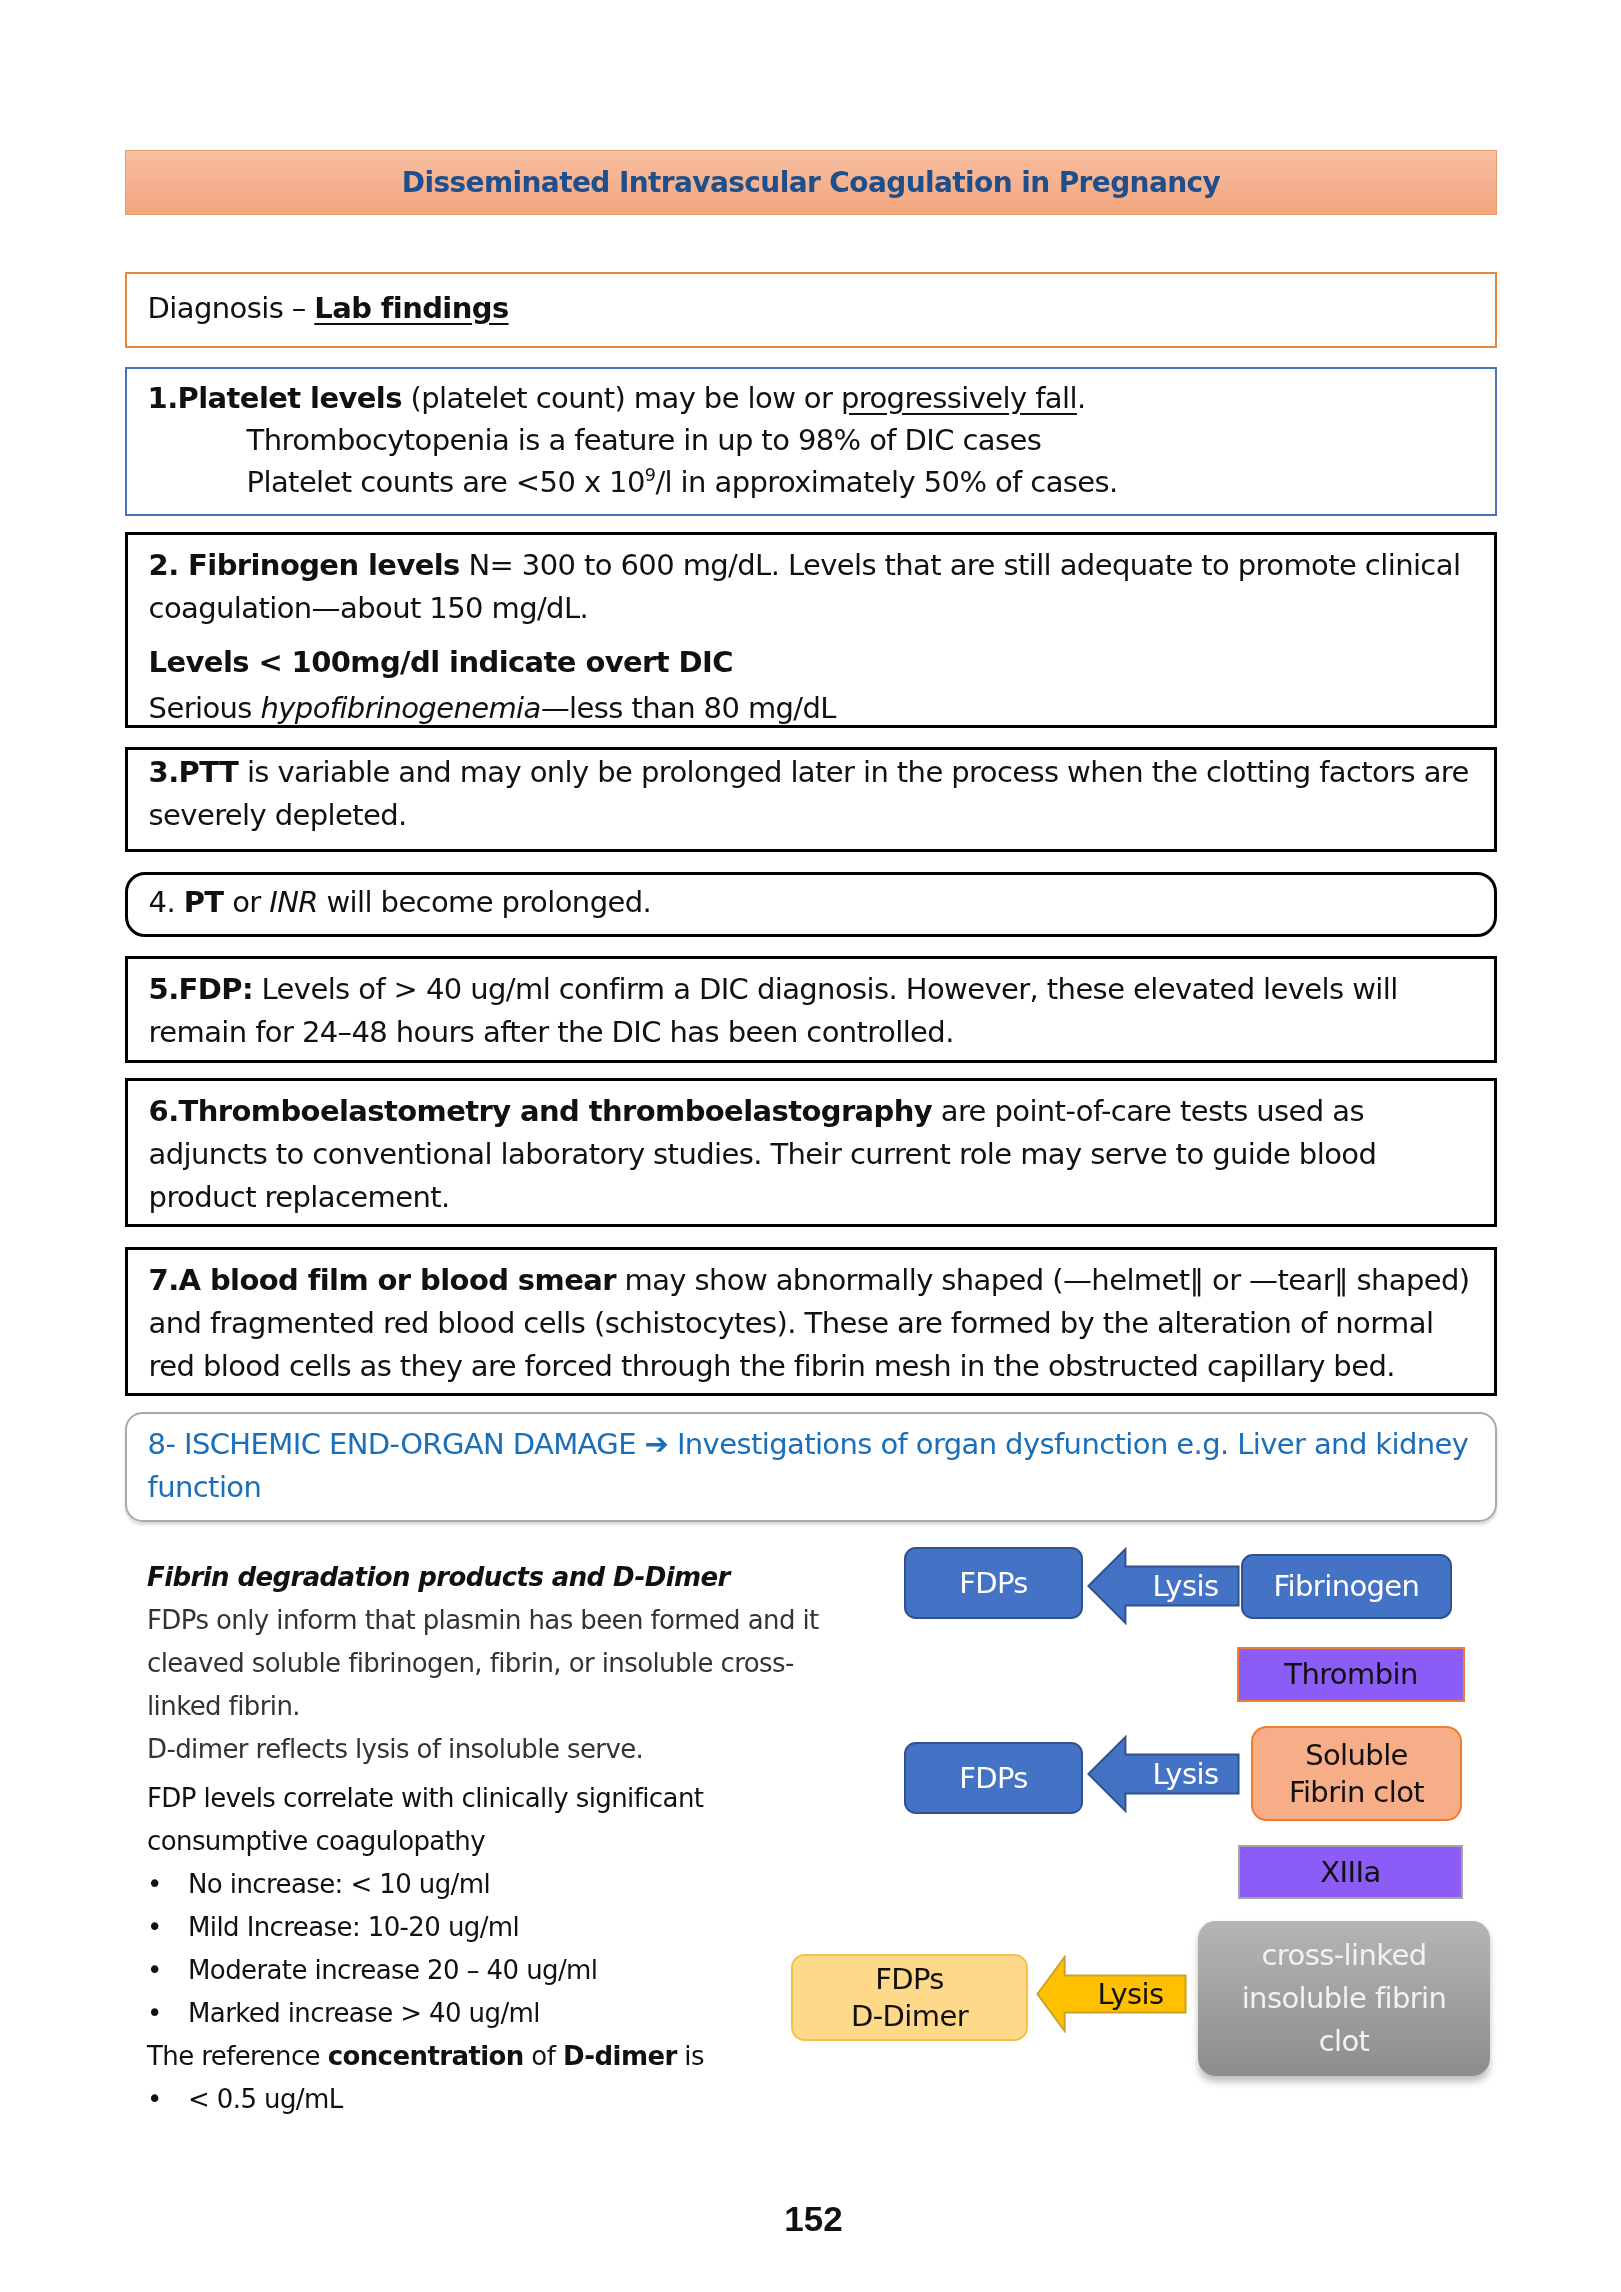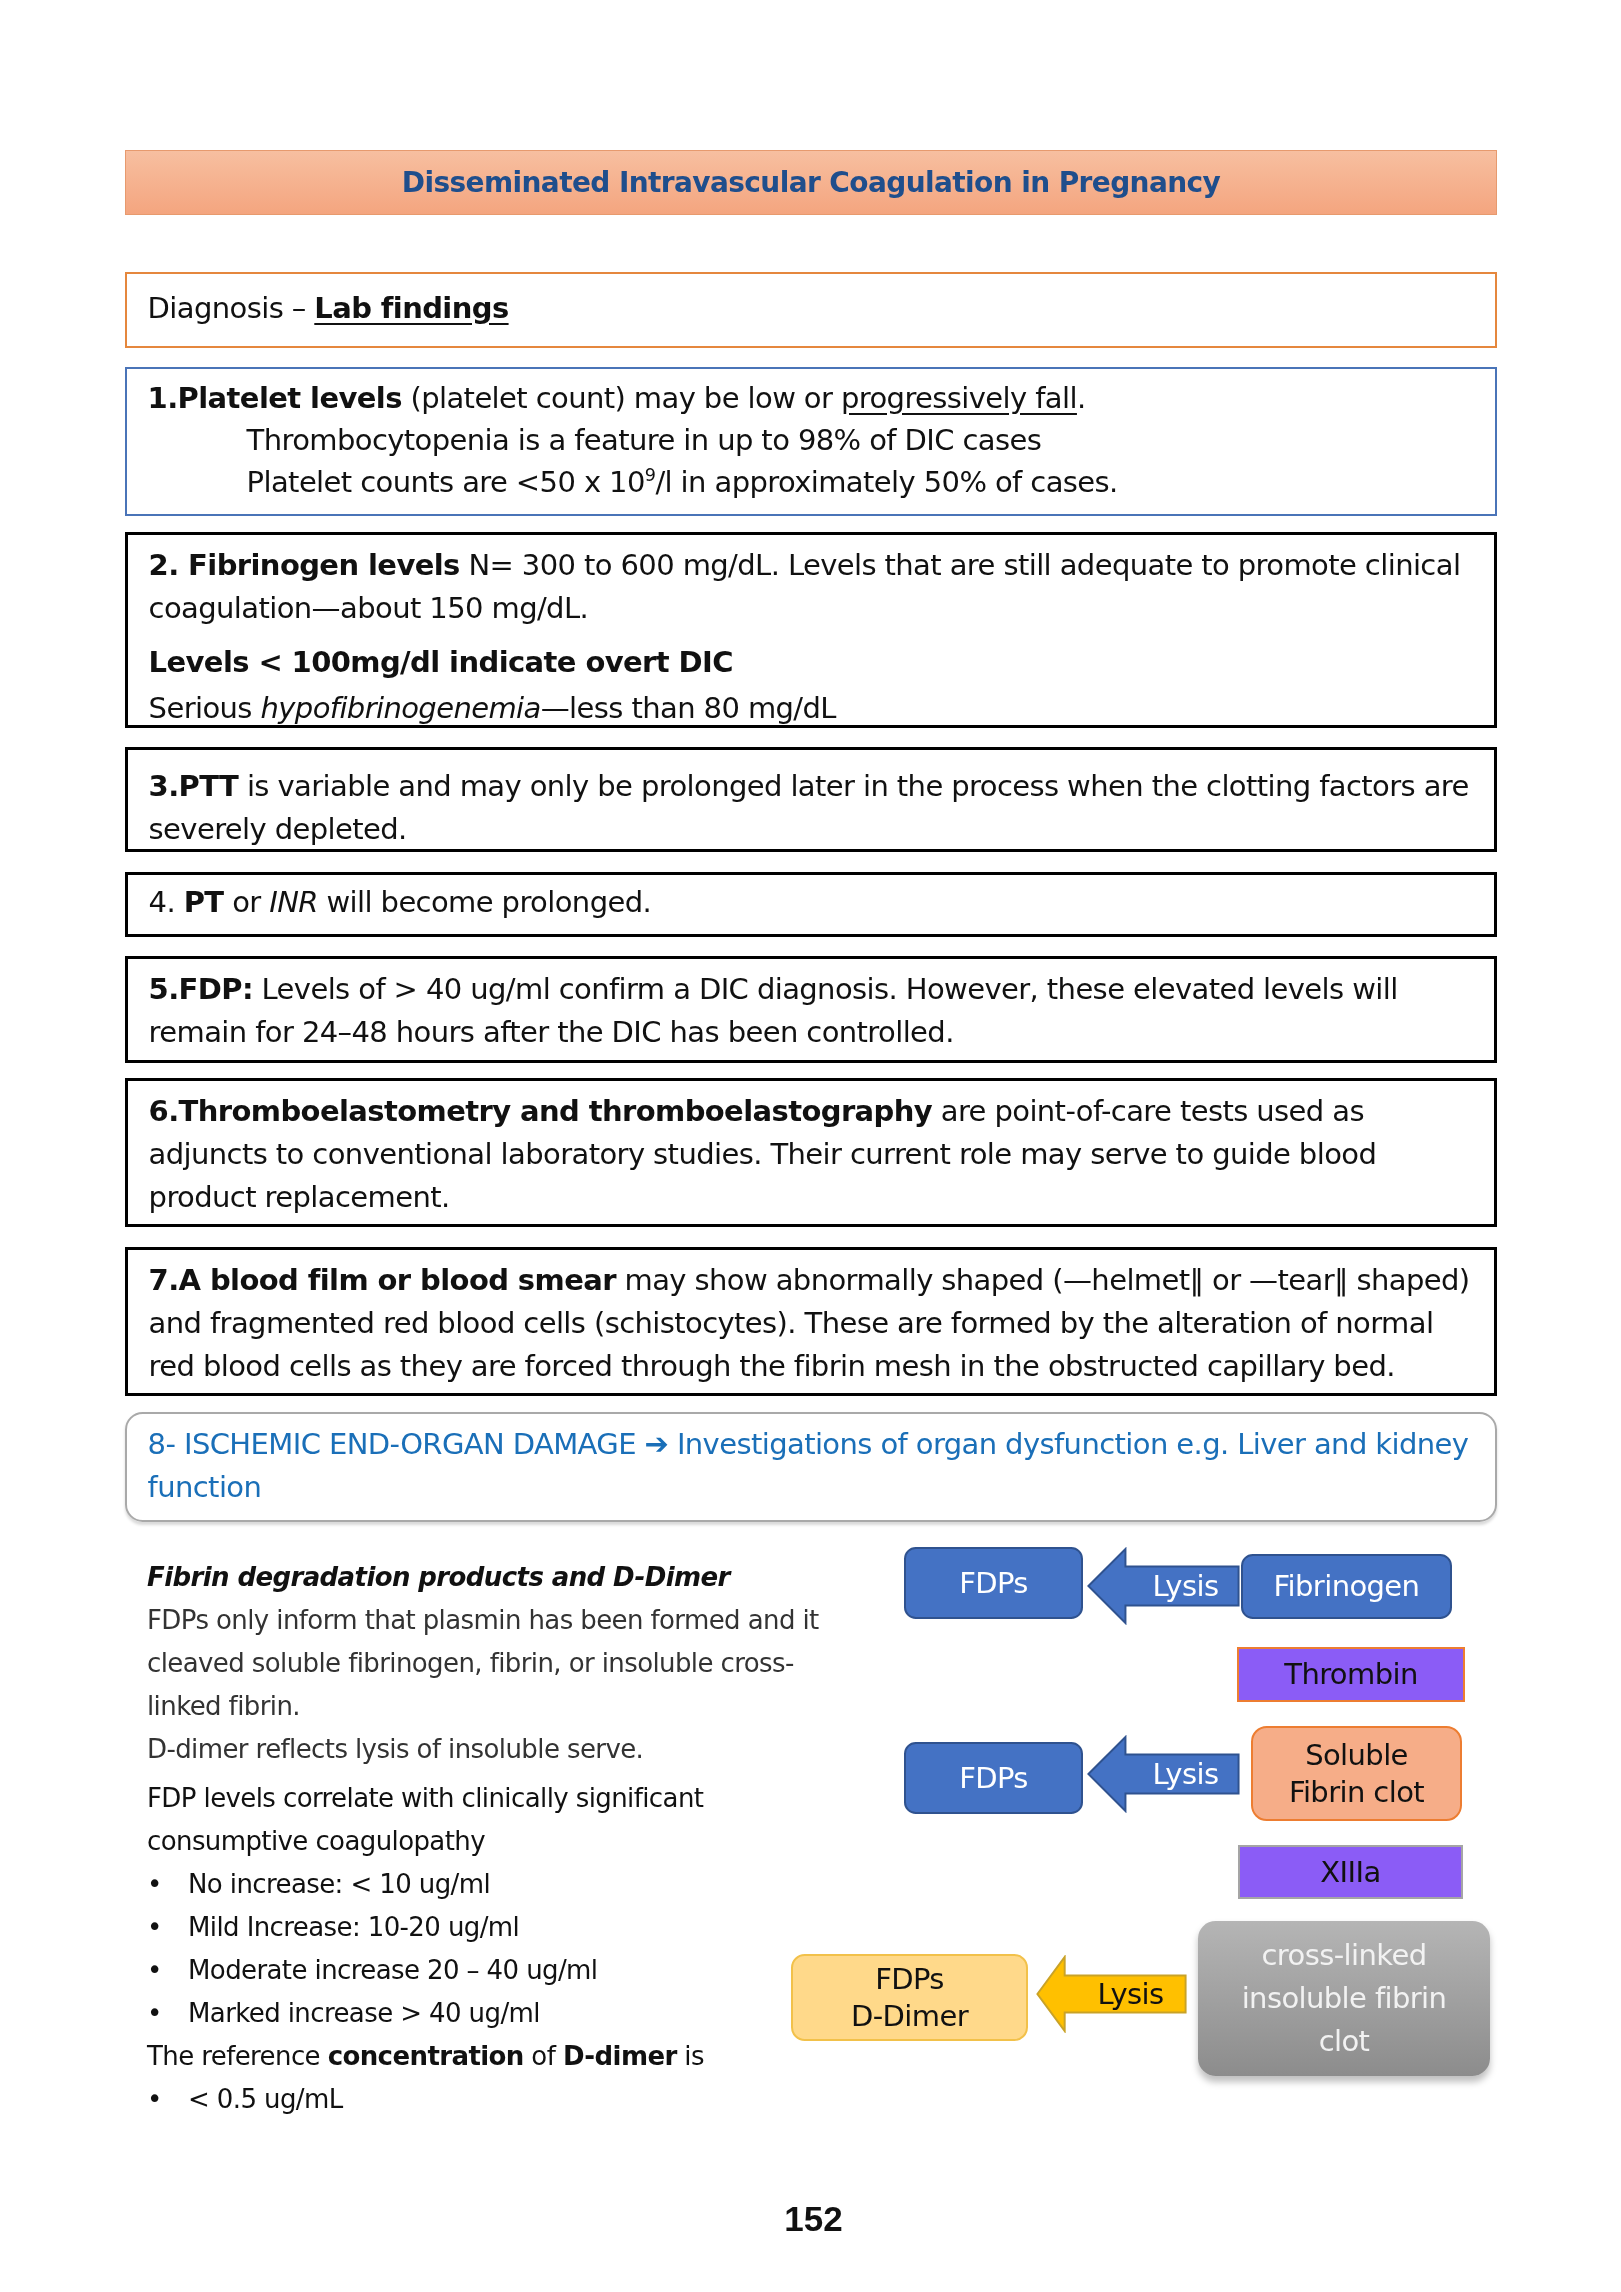--- a/index.html
+++ b/index.html
@@ -66,25 +66,25 @@
 <div class="abs box box-black txt" style="top:532px;height:196px;padding-top:8.8px;line-height:43px;">
   <div style="line-height:43px;">
     <b>2. Fibrinogen levels</b><span> N= 300 to 600 mg/dL. Levels that are still adequate to promote clinical coagulation—about 150 mg/dL.</span>
   </div>
   <div style="margin-top:11px;font-weight:bold;">Levels &lt; 100mg/dl indicate overt DIC</div>
   <div style="margin-top:2.9px;">
     <span>Serious </span><i>hypofibrinogenemia</i><span>—less than 80 mg/dL</span>
   </div>
 </div>
 
-<div class="abs box box-black txt" style="top:747px;height:105px;padding-top:15px;">
+<div class="abs box box-black txt" style="top:747px;height:105px;padding-top:1px;">
   <b>3.PTT</b><span> is variable and may only be prolonged later in the process when the clotting factors are severely depleted.</span>
 </div>
 
-<div class="abs box box-black txt" style="top:872px;height:65px;padding-top:5.9px;">
+<div class="abs box box-black txt" style="top:872px;height:65px;padding-top:5.9px;border-radius:20px;">
   <span>4. </span><b>PT</b><span> or </span><i>INR</i><span> will become prolonged.</span>
 </div>
 
 <div class="abs box box-black txt" style="top:956px;height:107px;padding-top:8.8px;">
   <b>5.FDP:</b><span> Levels of &gt; 40 ug/ml confirm a DIC diagnosis. However, these elevated levels will remain for 24–48 hours after the DIC has been controlled.</span>
 </div>
 
 <div class="abs box box-black txt" style="top:1078px;height:149px;padding-top:8.8px;">
   <b>6.Thromboelastometry and thromboelastography</b><span> are point-of-care tests used as adjuncts to conventional laboratory studies. Their current role may serve to guide blood product replacement.</span>
 </div>

